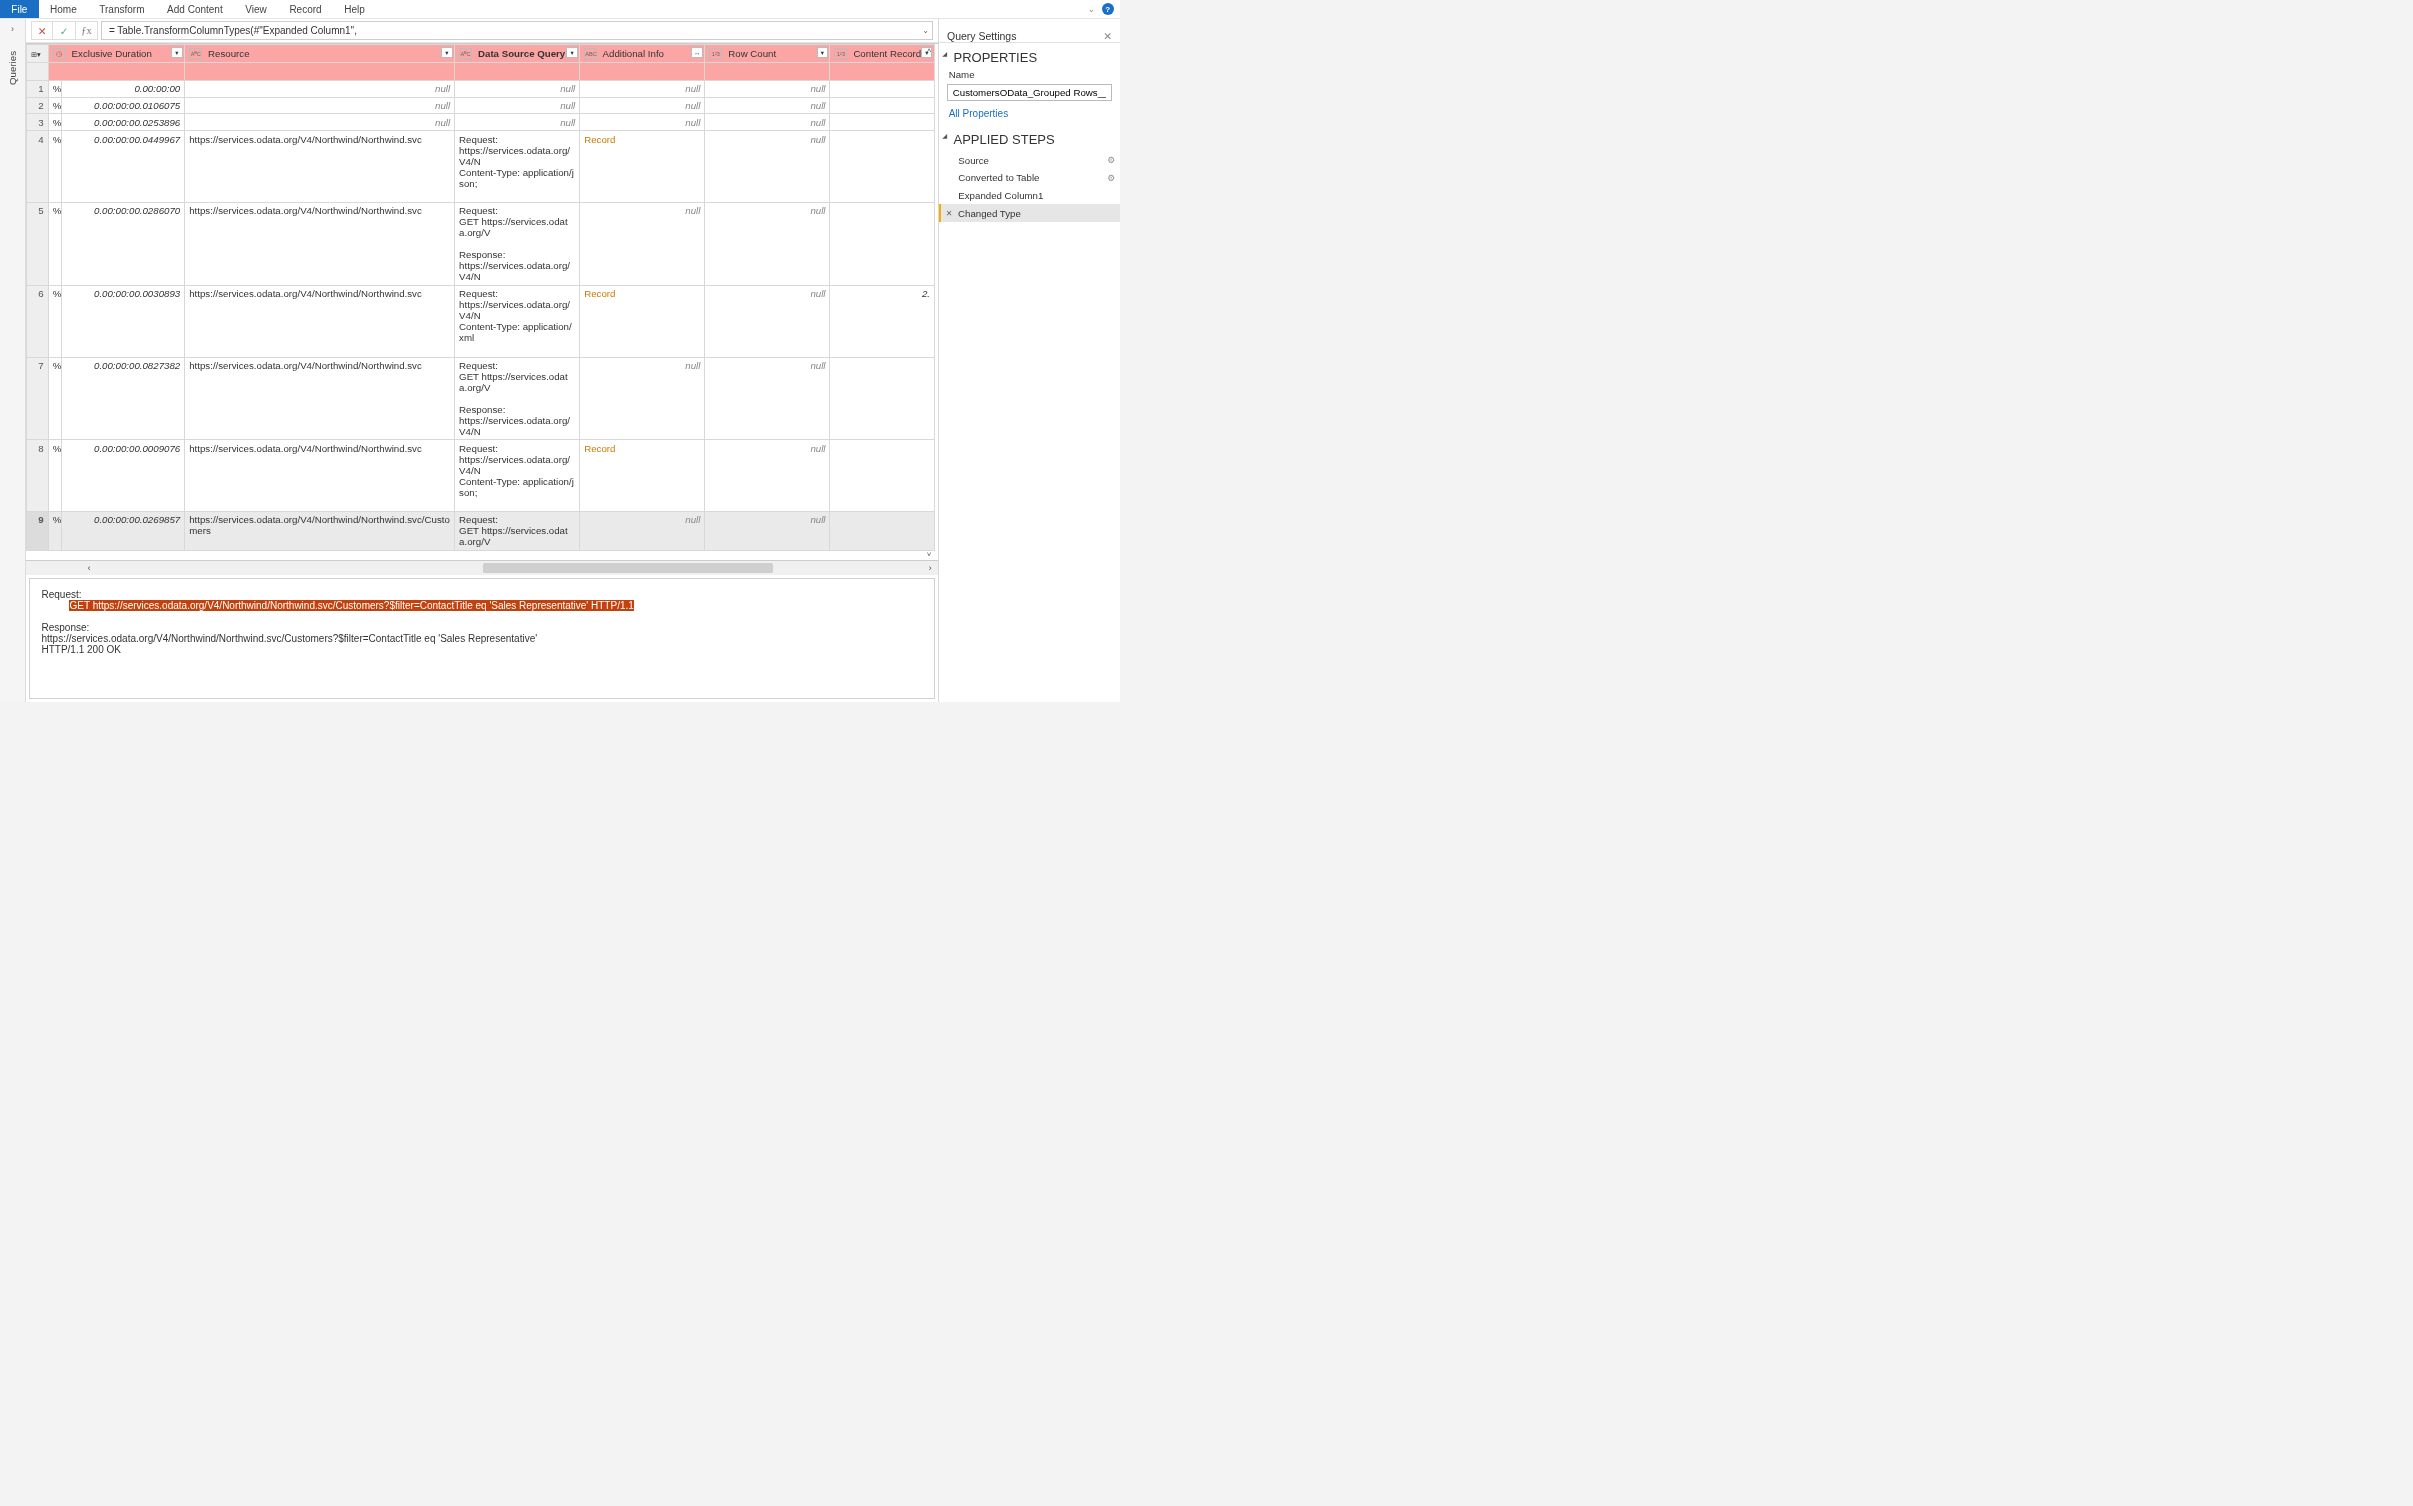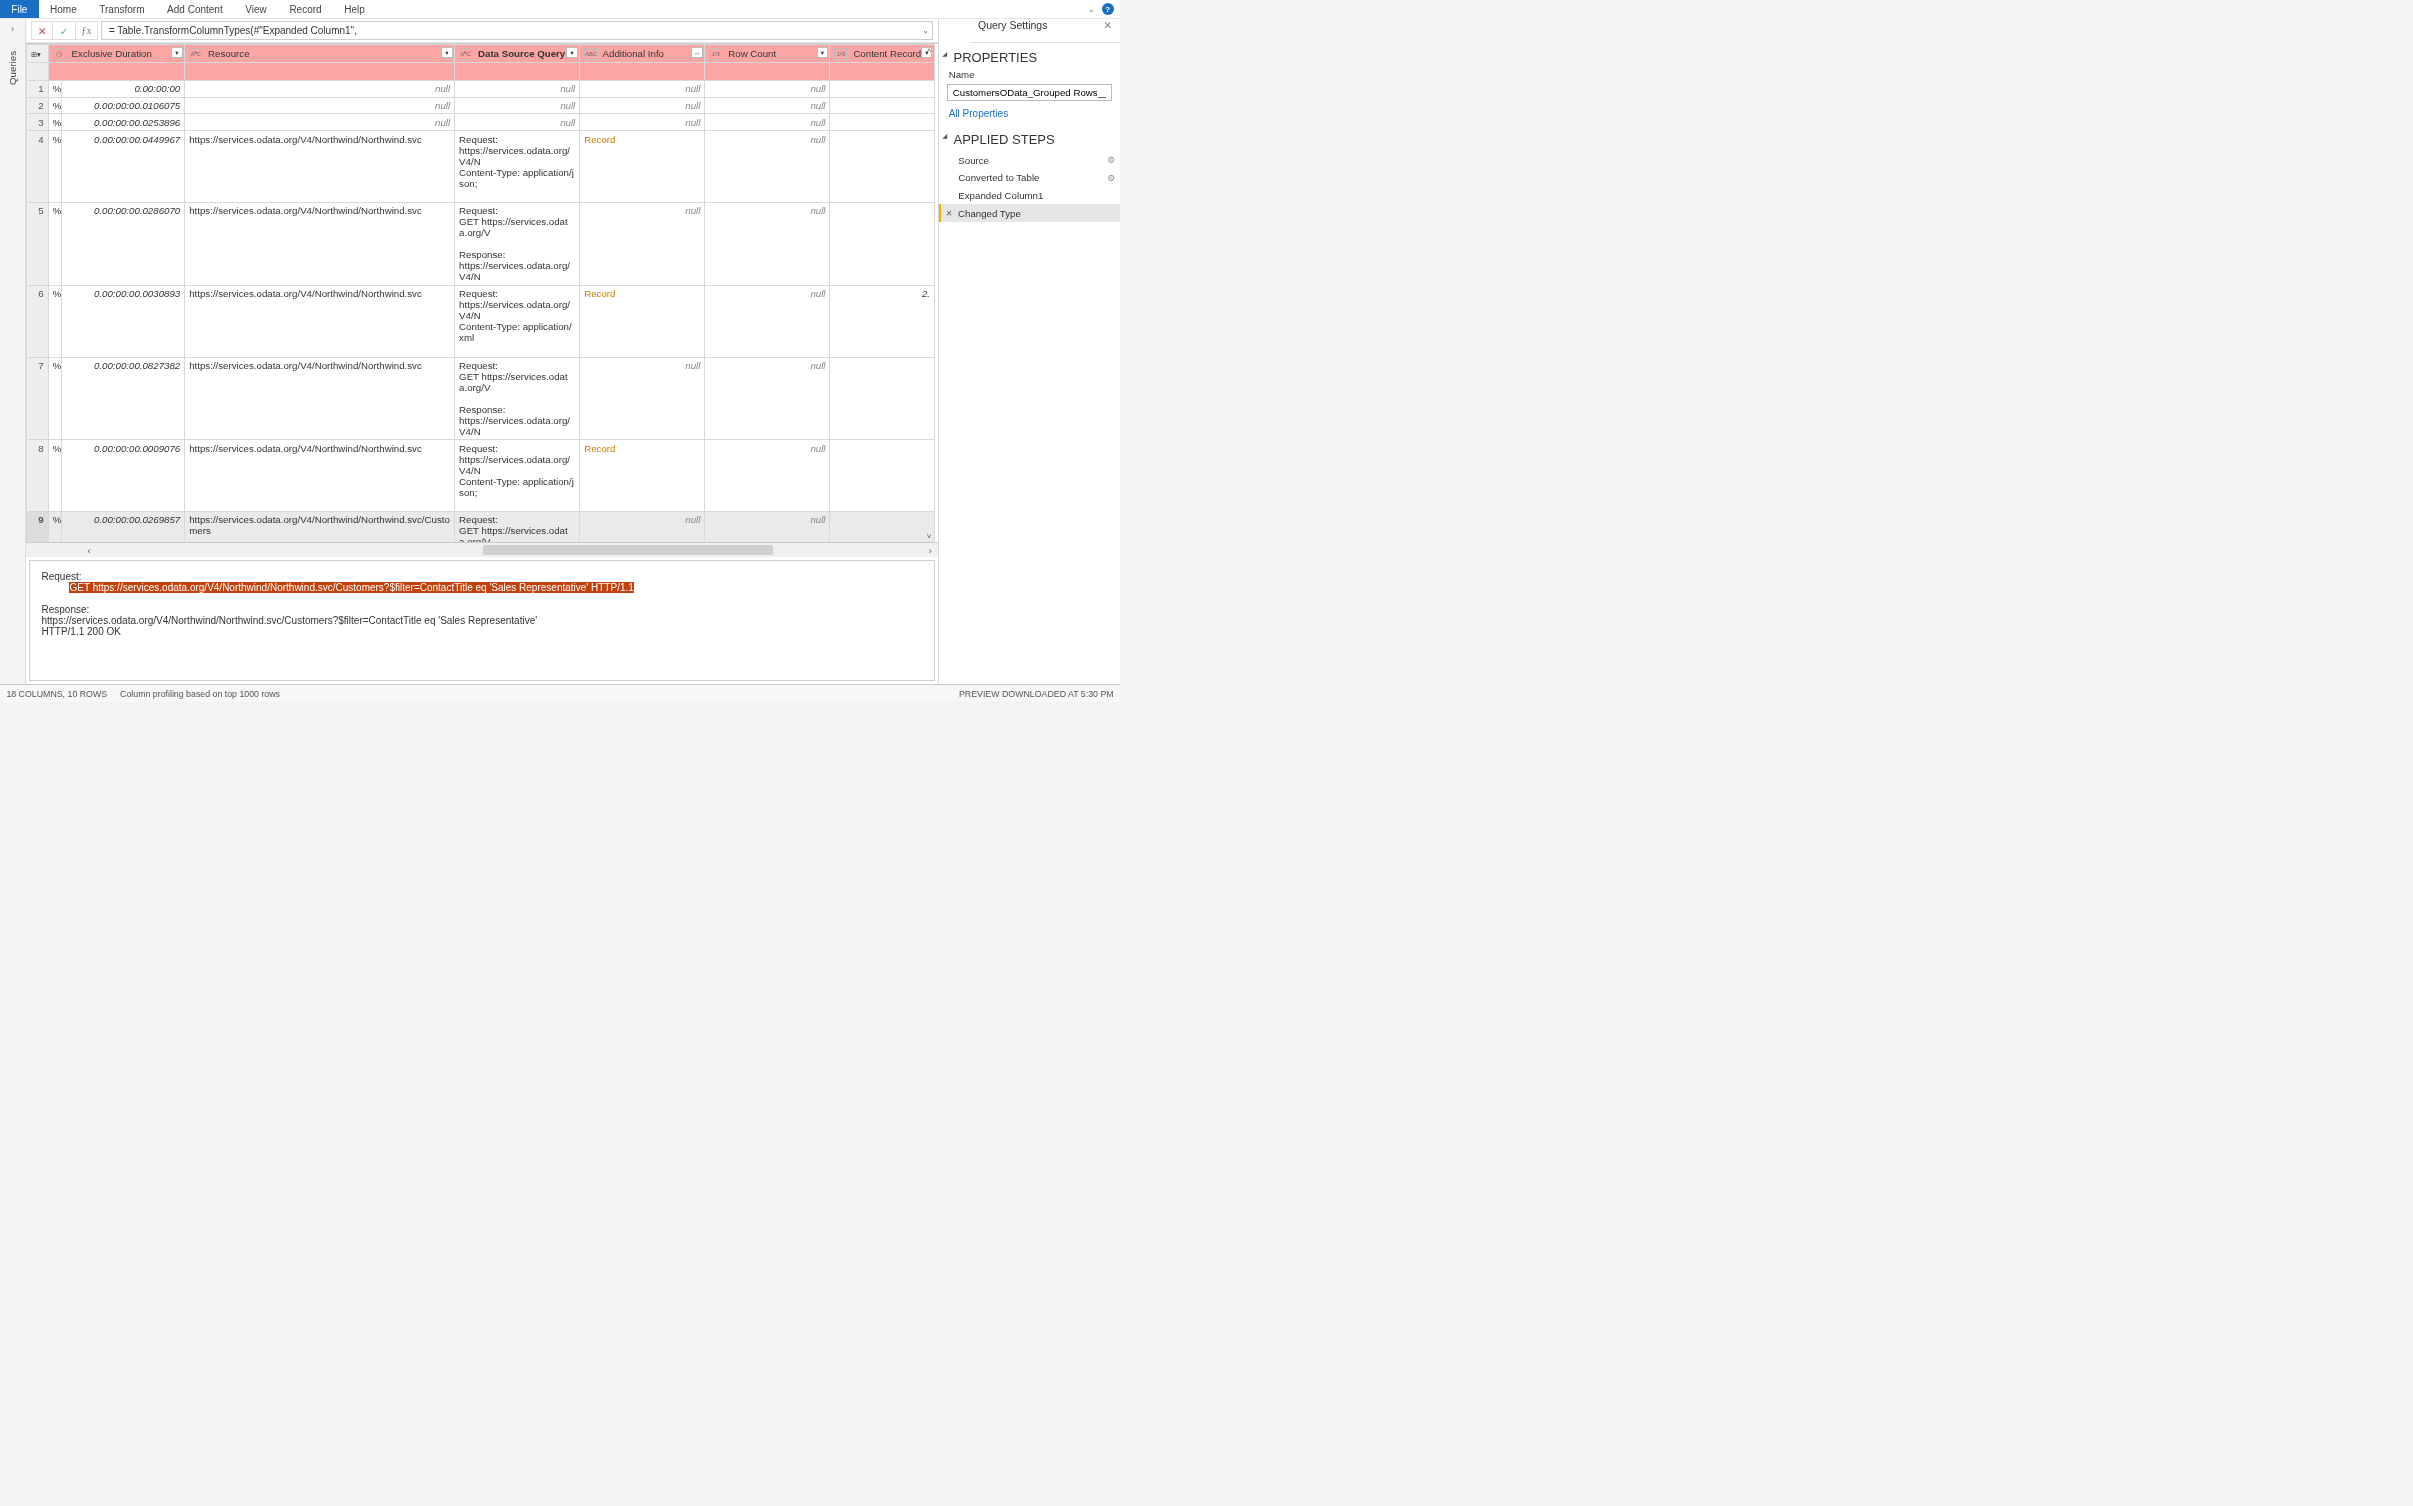--- a/index.html
+++ b/index.html
@@ -62,21 +62,21 @@
 
 
 .preview { height: 121px; border-top: 0.8px solid #c0c0c0; background:#fff; padding:9.7px 11.3px; font-size:10px; color:#333; overflow:hidden; margin:3.2px; border:0.8px solid #d0d0d0;}
 .preview .hl { background:#c2410c; color:#fff;margin-left:28px; }
 
 
 .status { height:17.7px; border-top:0.8px solid #c8c8c8; background:#f7f7f7; display:flex; align-items:center; font-size:8.8px; color:#555; padding:0 6.4px;}
 .status .spacer { flex:1;}
 
 
-.settings-head { height:24px; display:flex; align-items:flex-start; padding:0 8px; border-bottom:0.8px solid #e0e0e0; font-size:10.5px;margin-left:31px;}
+.settings-head { height:24px; display:flex; align-items:flex-end; padding:0 8px; border-bottom:0.8px solid #e0e0e0; font-size:10.5px;}
 .settings-head .spacer{flex:1;}
 .sect-title { font-size:13px; font-weight:normal; color:#333; padding:6.4px 8px 3.2px 14.5px; position:relative;}
 .sect-title::before { content:"◢"; position:absolute; left:3.2px; font-size:6.4px; color:#555; top:7.2px;}
 .prop-label { font-size:9.7px; color:#333; padding:1.6px 9.7px;}
 .prop-input { margin:1.6px 8px 4.8px 8px; border:0.8px solid #bbb; height:17.7px; padding:1.6px 4.8px; font-size:9.7px; width:calc(100% - 16px);}
 .link { color:#1a6fc4; font-size:10px; padding:1.6px 9.7px 6.4px 9.7px; display:block;}
 .steps { padding:1.6px 0 0 0;}
 .step { height:17.7px; display:flex; align-items:center; font-size:9.7px; padding:0 6.4px 0 19.3px; position:relative; color:#333;}
 .step.selected { background:#e6e6e6; border-left:2.4px solid #f0b000; padding-left:17px;}
 .step .gear { position:absolute; right:4.8px; color:#888; font-size:8.8px;}
@@ -412,21 +412,14 @@
             <span>Expanded Column1</span>
           </div>
           <div class="step selected">
             <span class="x">✕</span>
             <span>Changed Type</span>
           </div>
         </div>
     </div>
   </div>
 
-  <div class="status">
-    <span>18 COLUMNS, 10 ROWS</span>
-    <span style="width:13px;"></span>
-    <span>Column profiling based on top 1000 rows</span>
-    <span class="spacer"></span>
-    <span>PREVIEW DOWNLOADED AT 5:30 PM</span>
-  </div>
 </div>
 
 
 </body></html>

